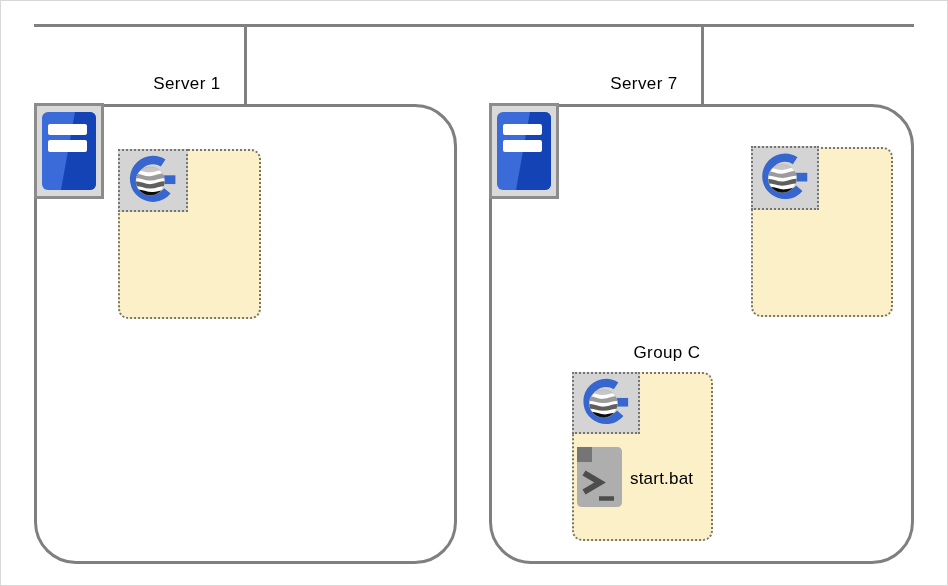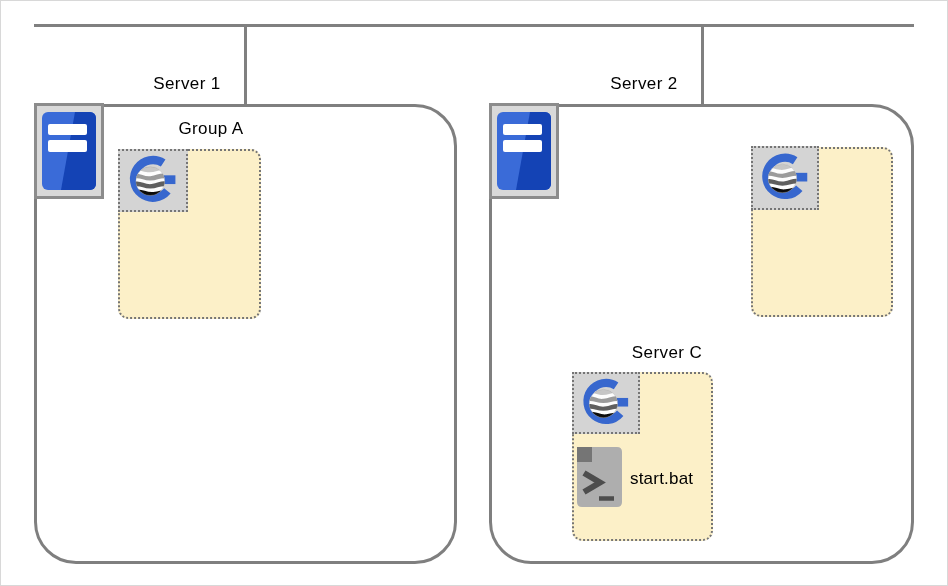--- a/index.html
+++ b/index.html
@@ -92,30 +92,29 @@
         <line x1="23" y1="52.5" x2="38" y2="52.5" stroke="#4d4d4d" stroke-width="4.5"></line>
       </symbol>
     </defs>
   </svg>
 
   <div class="abs bus"></div>
   <div class="abs drop-1"></div>
   <div class="abs drop-2"></div>
 
   <div class="lbl server-label-1">Server 1</div>
-  <div class="lbl server-label-2">Server 2</div>
+  <div class="lbl server-label-2">Server 7</div>
 
   <div class="abs server-box server-box-1"></div>
   <div class="abs server-icon server-icon-1">
     <svg viewBox="0 0 64 90" width="100%" height="100%">
         <use href="#towersym"></use>
       </svg>
   </div>
 
-  <div class="lbl group-label-a">Group A</div>
   <div class="abs group-box group-a"></div>
   <div class="abs gtile gtile-a">
     <svg viewBox="0 0 68 62">
         <use href="#glogo"></use>
       </svg>
   </div>
 
   <div class="abs server-box server-box-2"></div>
   <div class="abs server-icon server-icon-2">
     <svg viewBox="0 0 64 90" width="100%" height="100%">
@@ -123,21 +122,21 @@
       </svg>
   </div>
 
   <div class="abs group-box group-b"></div>
   <div class="abs gtile gtile-b">
     <svg viewBox="0 0 68 62">
         <use href="#glogo"></use>
       </svg>
   </div>
 
-  <div class="lbl group-label-c">Server C</div>
+  <div class="lbl group-label-c">Group C</div>
   <div class="abs group-box group-c"></div>
   <div class="abs gtile gtile-c">
     <svg viewBox="0 0 68 62">
         <use href="#glogo"></use>
       </svg>
   </div>
 
   <div class="abs bat-icon">
     <svg viewBox="0 0 47 63" width="100%" height="100%">
         <use href="#batsym"></use>

